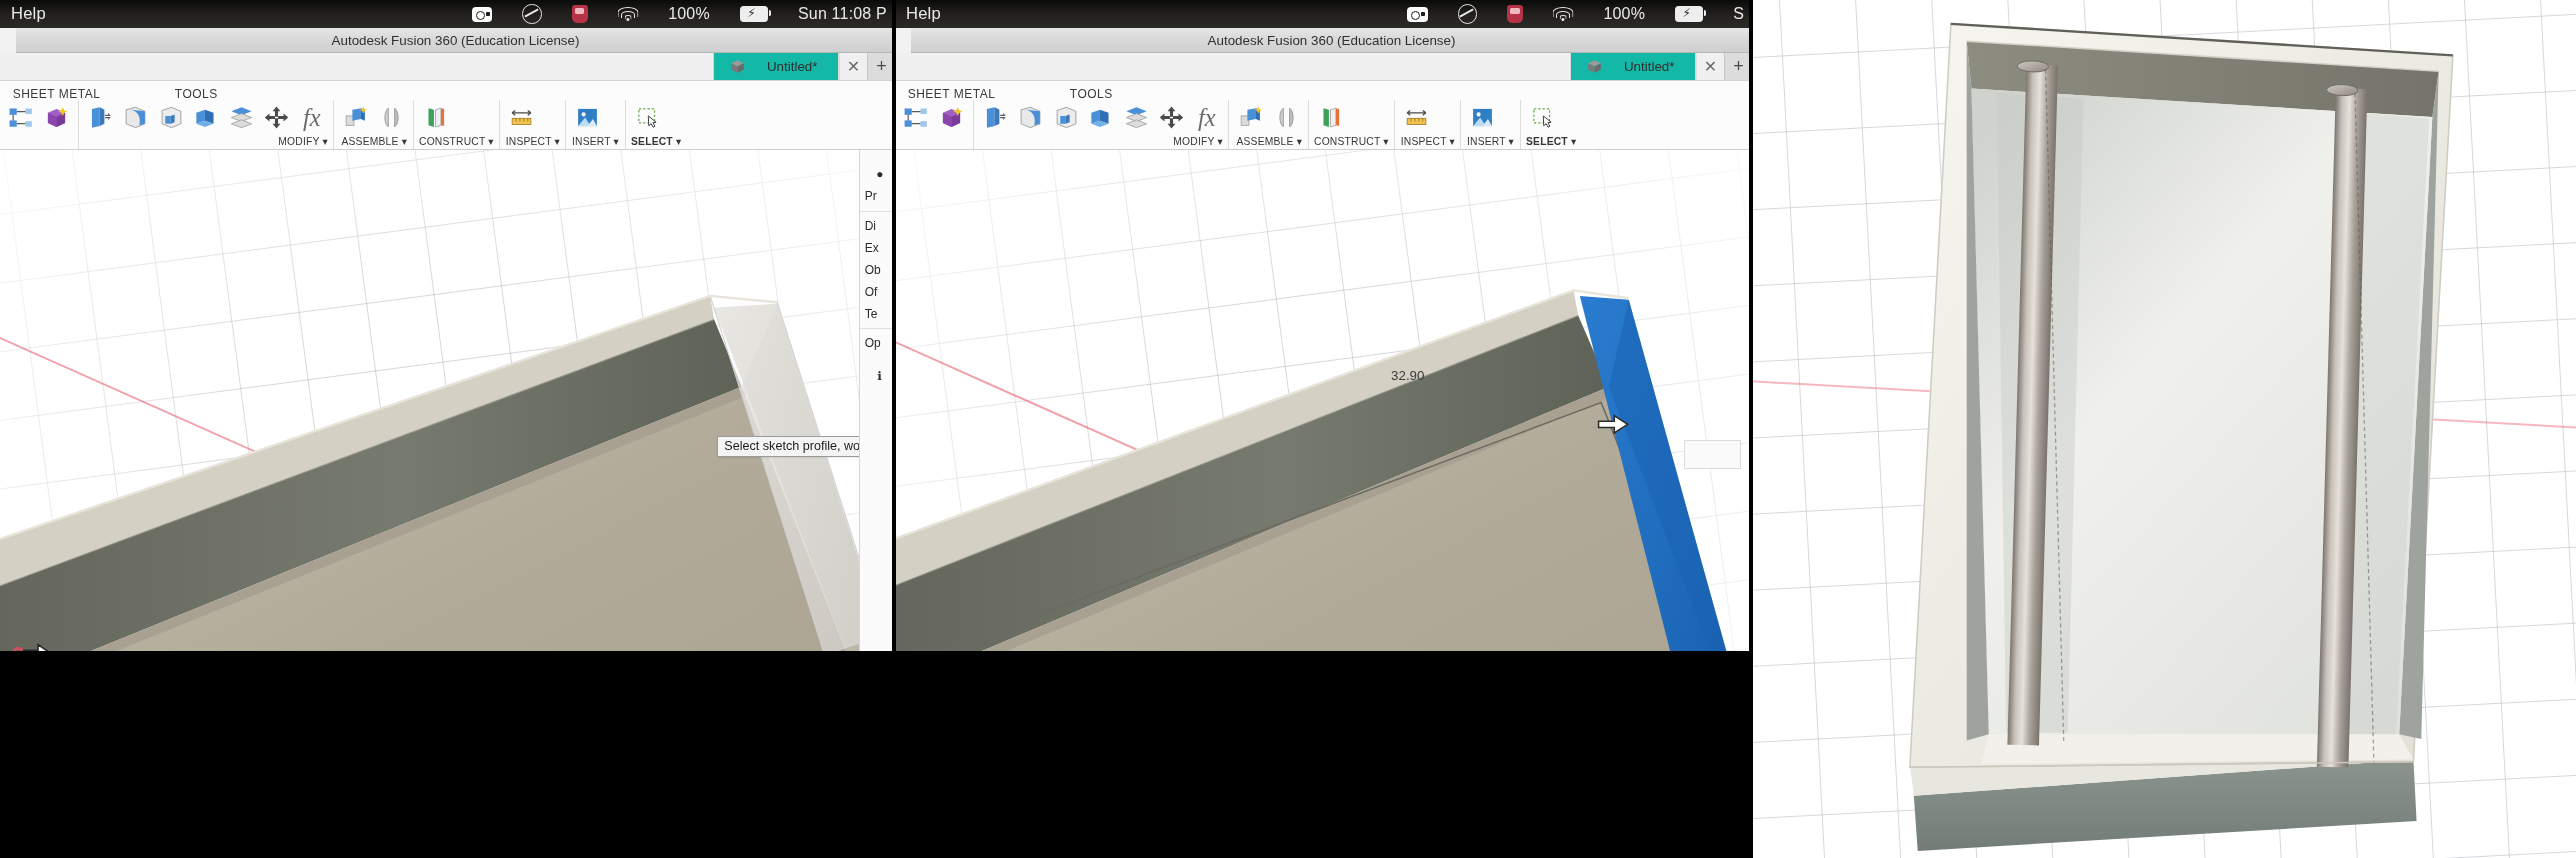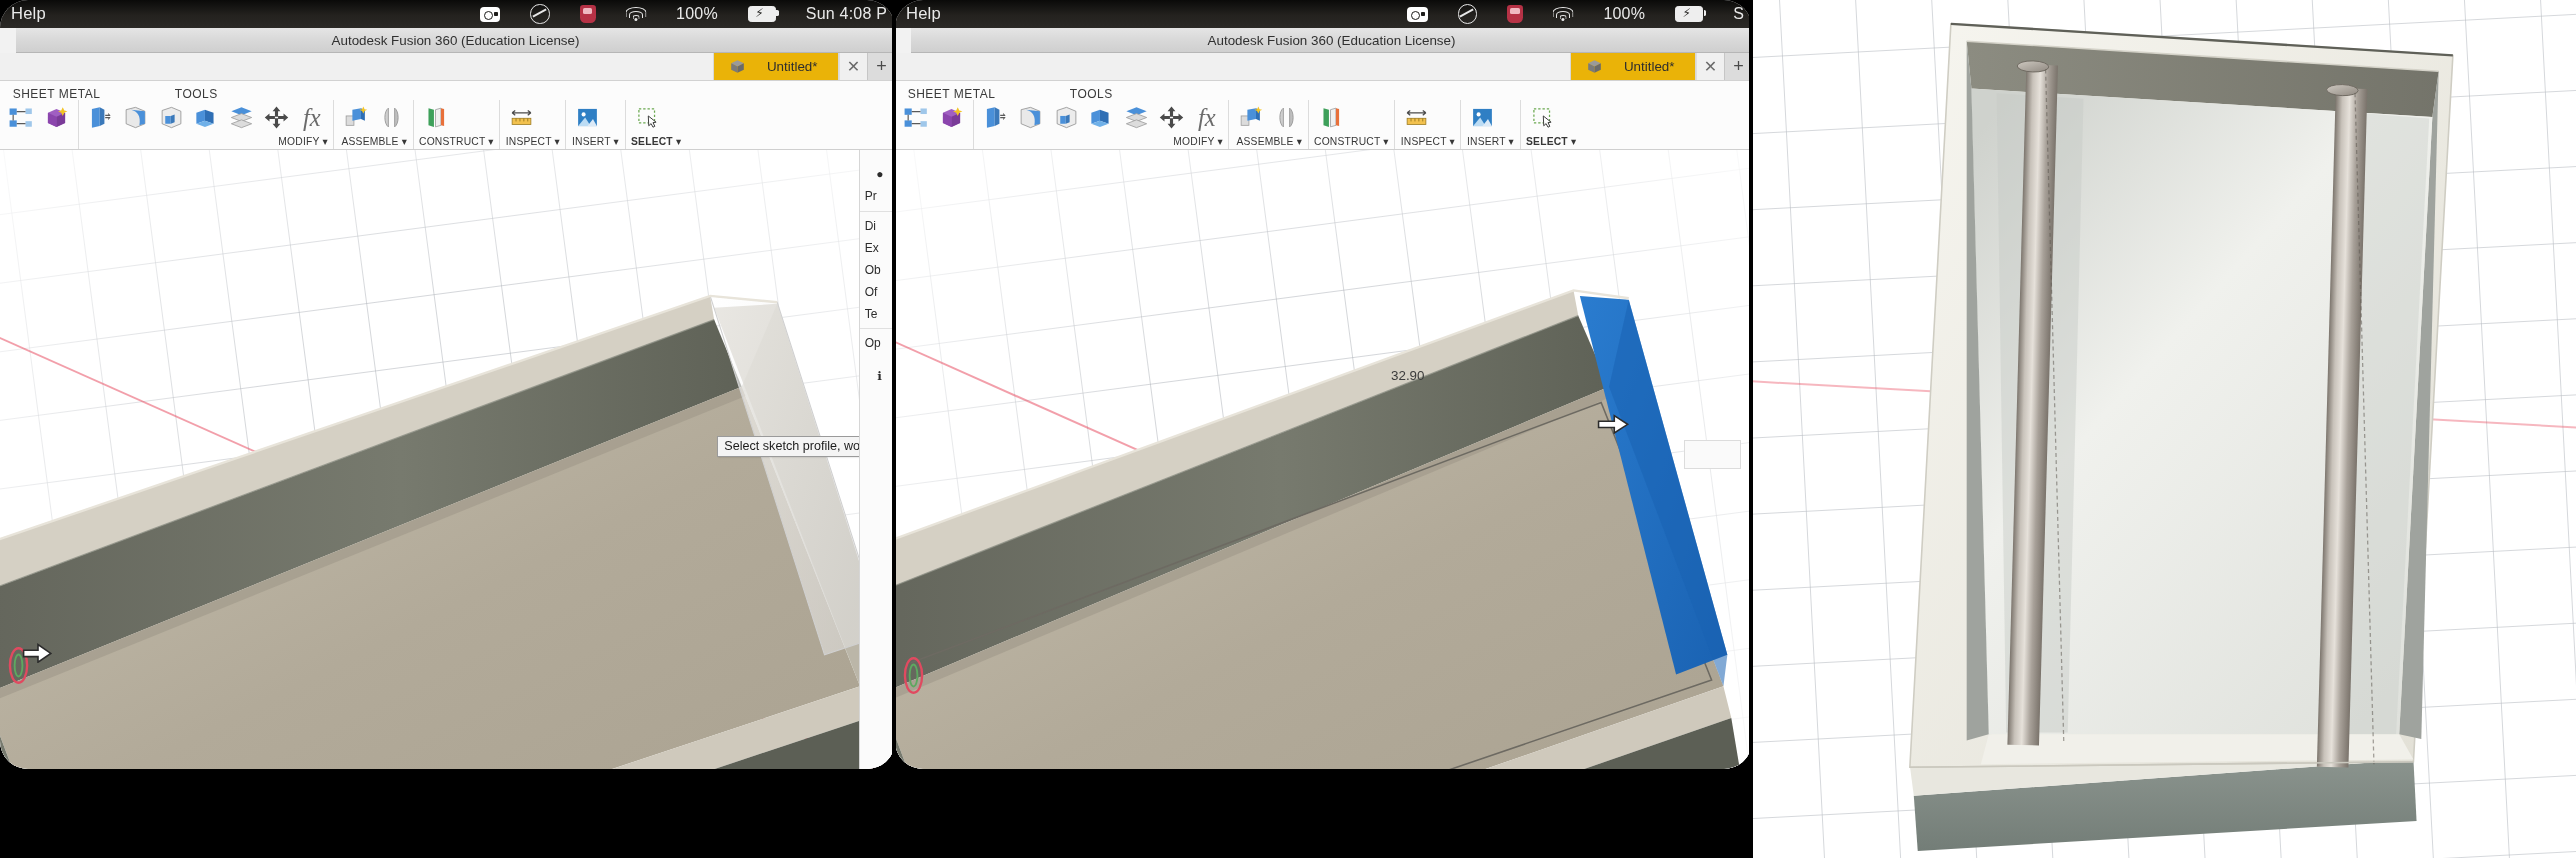--- a/index.html
+++ b/index.html
@@ -3,21 +3,21 @@
 <meta charset="utf-8">
 <title>Autodesk Fusion 360 — Sheet Metal</title>
 <style>
   html,body{margin:0;padding:0;background:#000;}
   body{width:2576px;height:859px;overflow:hidden;
        font-family:"Liberation Sans","DejaVu Sans",sans-serif;}
 
   .stage{position:relative;width:2576px;height:859px;background:#000;}
 
   
-  .win{position:absolute;top:0;height:769px;overflow:hidden;background:#f2f2f2;border-radius:28px;}
+  .win{position:absolute;top:0;height:651px;overflow:hidden;background:#f2f2f2;}
   .win.w1{left:0;width:895px;}
   .win.w2{left:895px;width:857px;}
 
   
   .macbar{position:relative;height:28px;background:#1d1c1a;
           background:linear-gradient(180deg,#0a0a09 0%,#24221f 55%,#2b2926 100%);
           display:flex;align-items:center;color:#e9e9e9;font-size:16.6px;}
   .macbar .mleft{padding-left:11px;display:flex;align-items:center;gap:16px;}
   .macbar .menu-item{cursor:default;letter-spacing:0.2px;}
   .macbar .mright{position:absolute;right:8px;top:0;height:28px;
@@ -58,21 +58,21 @@
             background:linear-gradient(180deg,#e5e5e5 0%,#d9d9d9 48%,#cfcfcf 100%);
             border-bottom:0.8px solid #b6b6b6;
             display:flex;align-items:center;justify-content:center;
             font-size:13.4px;color:#303030;margin-left:16px;}
 
   
   .tabstrip{position:relative;height:27px;background:#f0f0f0;
             border-bottom:0.8px solid #d2d2d2;display:flex;align-items:stretch;}
   .tabstrip .spacer{flex:1;}
   .doctab{display:flex;align-items:center;gap:22px;padding:0 20.5px 0 16px;
-          background:#eab308;border:0.8px solid #d8d8d8;border-bottom:none;border-top:none;
+          background:#14b8a6;border:0.8px solid #d8d8d8;border-bottom:none;border-top:none;
           font-size:13.4px;color:#2e2e2e;}
   .cube{width:15px;height:15px;position:relative;flex:none;}
   .cube svg{display:block;}
   .tabbtn{width:27px;display:flex;align-items:center;justify-content:center;
           font-size:16px;color:#6a6a6a;border-left:0.8px solid #dedede;}
   .tabbtn.plus{background:#dcdcdc;border-left:0.8px solid #c6c6c6;font-size:18px;color:#4a4a4a;}
 
   
   .ribbon{position:relative;height:68px;background:#fcfcfc;border-bottom:0.8px solid #cfcfcf;}
   .ribtabs{position:absolute;top:4px;left:9.5px;display:flex;gap:68px;
@@ -179,21 +179,21 @@
               <i class="c"></i>
               <i class="d"></i>
             </span>
         </span>
         <span class="pct">100%</span>
         <span class="sysicon">
             <span class="ic-batt">
               <b>⚡</b>
             </span>
           </span>
-        <span class="clock">Sun 4:08 P</span>
+        <span class="clock">Sun 11:08 P</span>
       </div>
     </div>
 
     <div class="apptitle">
       <span>Autodesk Fusion 360 (Education License)</span>
     </div>
 
     <div class="tabstrip">
       <div class="spacer"></div>
       <div class="doctab">

